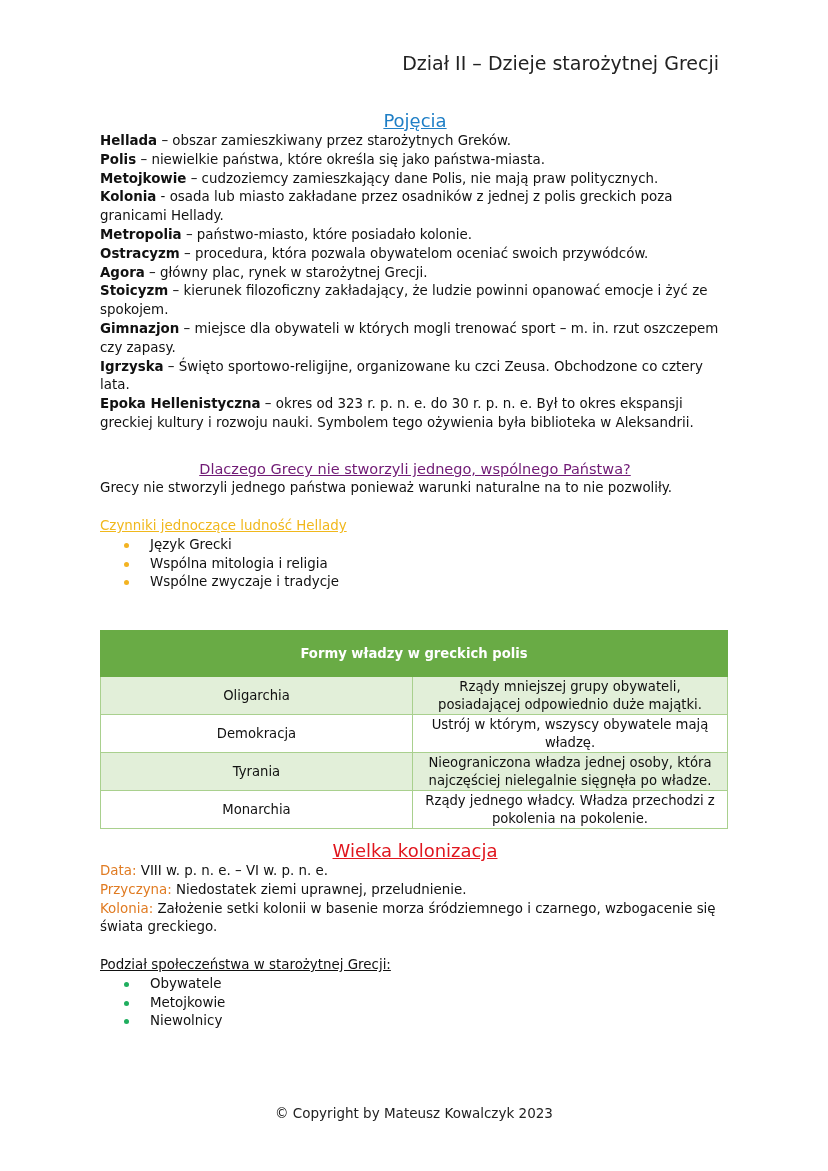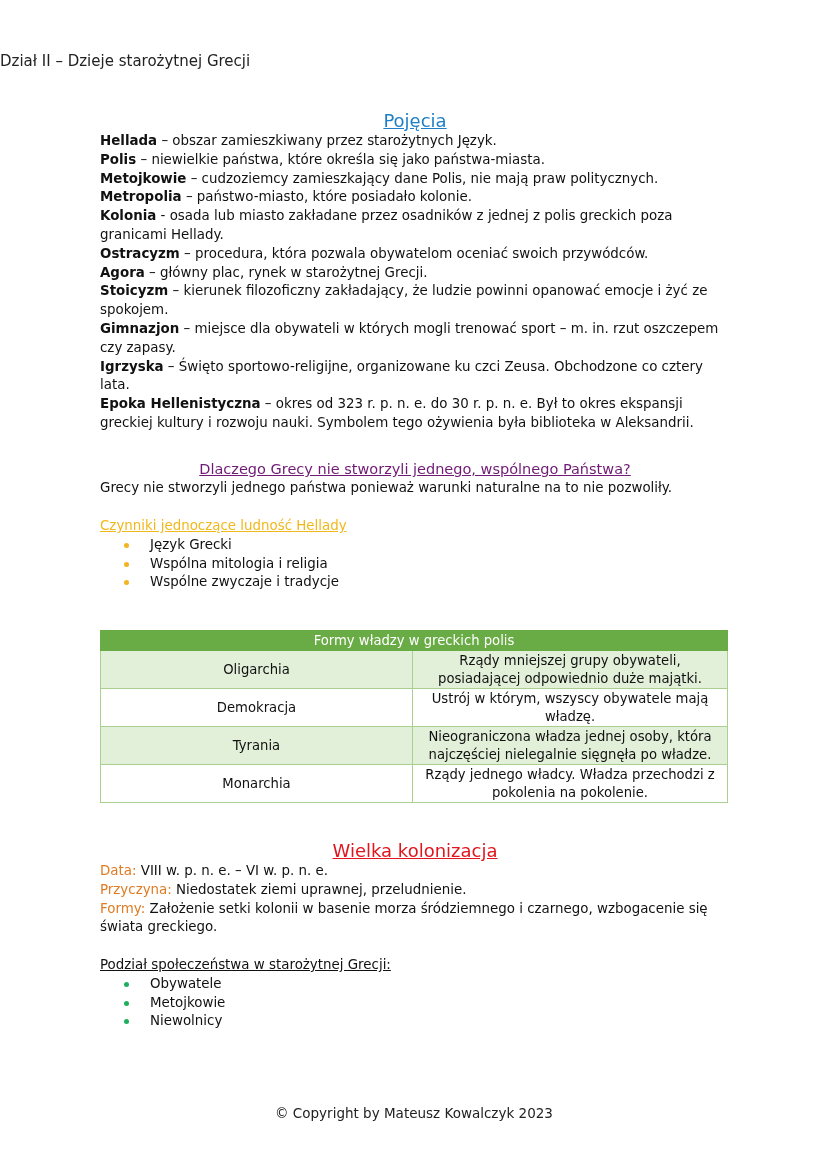--- a/index.html
+++ b/index.html
@@ -1,53 +1,53 @@
 <!DOCTYPE html>
 <html><head>
 <meta charset="utf-8">
 <style>
   html, body { margin: 0; padding: 0; background: #ffffff; }
   body { width: 828px; height: 1171px; position: relative; overflow: hidden;
          font-family: "DejaVu Sans", sans-serif; color: #111; }
-  .page-header { position: absolute; top: 52px; left: 0; width: 719px; text-align: left;
-                 font-size: 15px; color: #222; }
+  .page-header { position: absolute; top: 52px; left: 0; width: 719px; text-align: right;
+                 font-size: 19px; color: #222; }
   .content { position: absolute; left: 100px; width: 630px; font-size: 13.4px; line-height: 18.8px; }
   .section-title { text-align: center; text-decoration: underline; }
   .t-blue { color: #1f7fc6; font-size: 18px; line-height: 22px; }
   .t-green { color: #701a75; font-size: 14.5px; text-align: center; }
   .t-yellow { color: #f1b81c; text-decoration: underline; }
   .t-red { color: #e0161e; font-size: 18px; line-height: 22px; }
   .term b { font-weight: bold; }
   .lbl-orange { color: #e07b22; text-align: right; }
   ul.bullets { list-style: none; margin: 0; padding: 0 0 0 24px; }
   ul.bullets li { position: relative; padding-left: 26px; }
   ul.bullets li .dot { position: absolute; left: 0; top: 7px; width: 5px; height: 5px; border-radius: 50%; }
   .dot-yellow { background: #f3b322; }
   .dot-green { background: #1fae5e; }
   table.forms { border-collapse: collapse; width: 628px; font-size: 13.2px; line-height: 18px; }
-  table.forms th { background: #69ab45; color: #fff; font-weight: normal; height: 19px; padding: 0;
+  table.forms th { background: #69ab45; color: #fff; font-weight: bold; height: 19px; padding: 13px;
                    border: 1px solid #69ab45; }
   table.forms td { border: 1px solid #a9d08e; text-align: center; padding: 0 4px; height: 37px; }
   table.forms tr.shade td { background: #e2efd9; }
   table.forms td.col1 { width: 303px; }
   .underline-bold { font-weight: normal; text-decoration: underline; }
   .footer { position: absolute; top: 1105px; left: 0; width: 828px; text-align: center; font-size: 13.5px; color: #222; }
 </style>
 </head>
 <body>
 
 <div class="page-header">Dział II – Dzieje starożytnej Grecji</div>
 
 <div class="content" style="top:110px;">
   <div class="section-title t-blue">Pojęcia</div>
-  <div class="term"><b>Hellada</b><span> – </span><span>obszar zamieszkiwany przez starożytnych Język.</span></div>
+  <div class="term"><b>Hellada</b><span> – </span><span>obszar zamieszkiwany przez starożytnych Greków.</span></div>
   <div class="term"><b>Polis</b><span> – </span><span>niewielkie państwa, które określa się jako państwa-miasta.</span></div>
   <div class="term"><b>Metojkowie</b><span> – </span><span>cudzoziemcy zamieszkający dane Polis, nie mają praw politycznych.</span></div>
+  <div class="term"><b>Kolonia</b><span> - </span><span>osada lub miasto zakładane przez osadników z jednej z polis greckich poza granicami Hellady.</span></div>
   <div class="term"><b>Metropolia</b><span> – </span><span>państwo-miasto, które posiadało kolonie.</span></div>
-  <div class="term"><b>Kolonia</b><span> - </span><span>osada lub miasto zakładane przez osadników z jednej z polis greckich poza granicami Hellady.</span></div>
   <div class="term"><b>Ostracyzm</b><span> – </span><span>procedura, która pozwala obywatelom oceniać swoich przywódców.</span></div>
   <div class="term"><b>Agora</b><span> – </span><span>główny plac, rynek w starożytnej Grecji.</span></div>
   <div class="term"><b>Stoicyzm</b><span> – </span><span>kierunek filozoficzny zakładający, że ludzie powinni opanować emocje i żyć ze spokojem.</span></div>
   <div class="term"><b>Gimnazjon</b><span> – </span><span>miejsce dla obywateli w których mogli trenować sport – m. in. rzut oszczepem czy zapasy.</span></div>
   <div class="term"><b>Igrzyska</b><span> – </span><span>Święto sportowo-religijne, organizowane ku czci Zeusa. Obchodzone co cztery lata.</span></div>
   <div class="term"><b>Epoka Hellenistyczna</b><span> – </span><span>okres od 323 r. p. n. e. do 30 r. p. n. e. Był to okres ekspansji greckiej kultury i rozwoju nauki. Symbolem tego ożywienia była biblioteka w Aleksandrii.</span></div>
 </div>
 
 <div class="content" style="top:460px;">
   <div class="section-title t-green">Dlaczego Grecy nie stworzyli jednego, wspólnego Państwa?</div>
@@ -86,21 +86,21 @@
       <td>Rządy jednego władcy. Władza przechodzi z pokolenia na pokolenie.</td>
     </tr>
   </tbody>
     </table>
 </div>
 
 <div class="content" style="top:840px;">
   <div class="section-title t-red">Wielka kolonizacja</div>
   <div><span class="lbl-orange">Data:</span><span> VIII w. p. n. e. – VI w. p. n. e.</span></div>
   <div><span class="lbl-orange">Przyczyna:</span><span> Niedostatek ziemi uprawnej, przeludnienie.</span></div>
-  <div><span class="lbl-orange">Formy:</span><span> Założenie setki kolonii w basenie morza śródziemnego i czarnego, wzbogacenie się świata greckiego.</span></div>
+  <div><span class="lbl-orange">Kolonia:</span><span> Założenie setki kolonii w basenie morza śródziemnego i czarnego, wzbogacenie się świata greckiego.</span></div>
 </div>
 
 <div class="content" style="top:956px;">
   <div class="underline-bold">Podział społeczeństwa w starożytnej Grecji:</div>
   <ul class="bullets">
     <li><span class="dot dot-green"></span><span>Obywatele</span></li>
     <li><span class="dot dot-green"></span><span>Metojkowie</span></li>
     <li><span class="dot dot-green"></span><span>Niewolnicy</span></li>
   </ul>
 </div>

